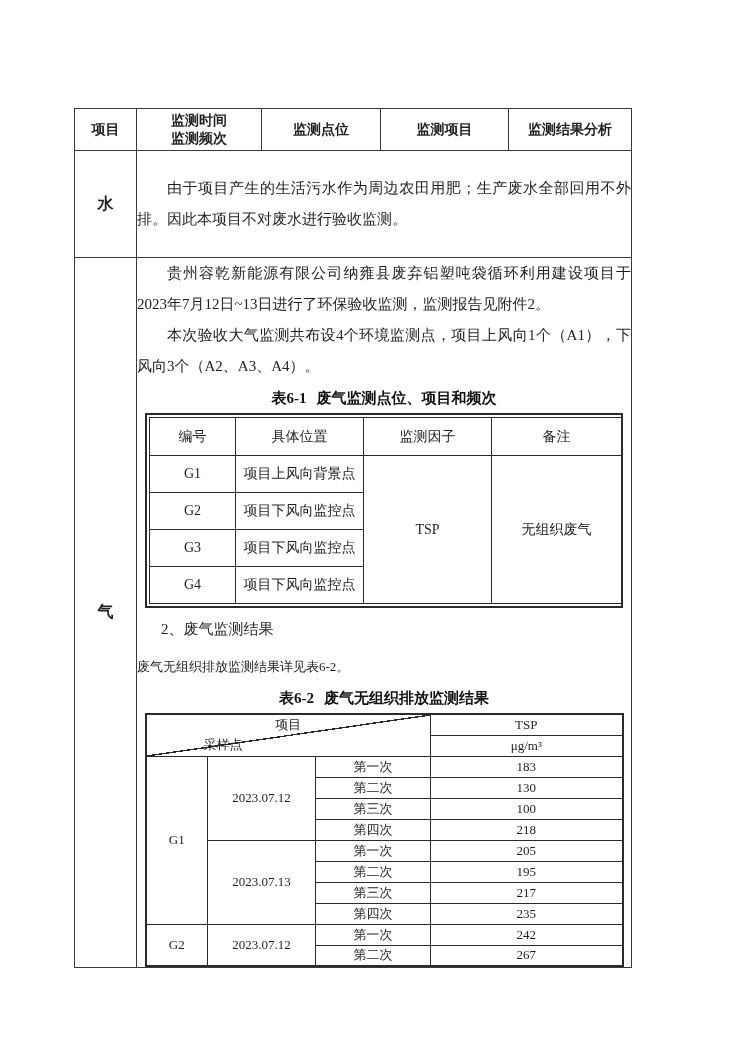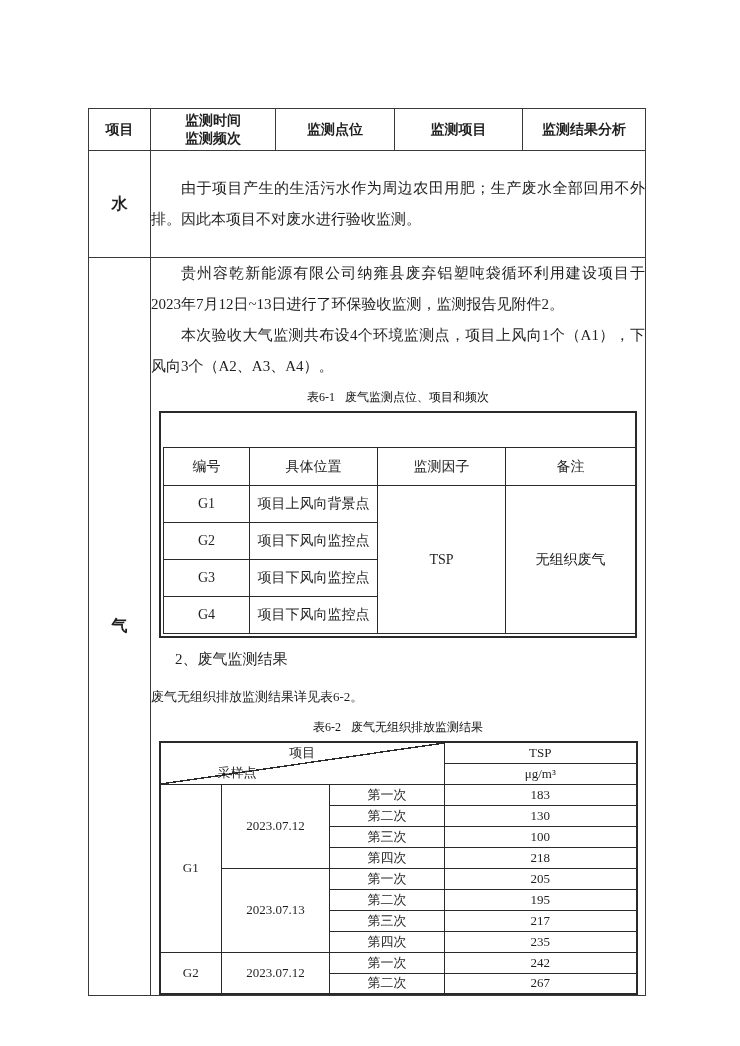--- a/index.html
+++ b/index.html
@@ -17,21 +17,21 @@
     margin:0 auto;
   }
   .doc-title {
     position:absolute; top:86px; left:0; width:100%;
     text-align:center; font-weight:bold; font-size:15px; color:#111;
   }
   .doc-title .cap-label { margin-right:14px; }
 
   
   .main-table {
-    position:absolute; left:88px; top:108px; width:557px;
+    position:absolute; left:74px; top:108px; width:557px;
     border-collapse:collapse; table-layout:fixed;
   }
   .main-table th, .main-table td {
     border:1px solid #3a3a3a; padding:0; vertical-align:middle;
   }
   .main-table .hrow th {
     height:42px; font-weight:bold; font-size:14px; line-height:18px; text-align:center;
   }
   .row-label {
     font-weight:bold; font-size:16px; text-align:center; vertical-align:middle;
@@ -40,32 +40,32 @@
   .air-cell { vertical-align:top; padding:5px 7px 6px 7px; }
 
   .para {
     margin:0; text-indent:2em; font-size:15px; line-height:31px;
     text-align:justify; color:#1f1f1f;
   }
   .line-sub { margin:6px 0 8px 0; font-size:15px; line-height:30px; text-indent:1.6em; }
   .line-note { margin:0; font-size:13px; line-height:30px; }
 
   .tbl-caption {
-    text-align:center; font-weight:normal; font-size:12px;
+    text-align:center; font-weight:bold; font-size:15px;
     margin:7px 0 5px 0; color:#111;
   }
   .tbl-caption .cap-label { margin-right:10px; }
 
   
   .t61wrap {
     width:478px; margin:2px auto 0 auto;
     border:2px solid #2a2a2a; padding:2px; background:#fff;
   }
   .t61 {
-    width:100%; border-collapse:collapse; table-layout:fixed; font-size:14px;margin-top:32px;
+    width:100%; border-collapse:collapse; table-layout:fixed; font-size:14px;
   }
   .t61 th, .t61 td {
     border:1px solid #2a2a2a; text-align:center; vertical-align:middle; padding:0;
   }
   .t61 th { font-weight:normal; height:38px; }
   .t61 td { height:37px; }
 
   
   .t62 {
     width:477px; margin:1px auto 0 auto;

